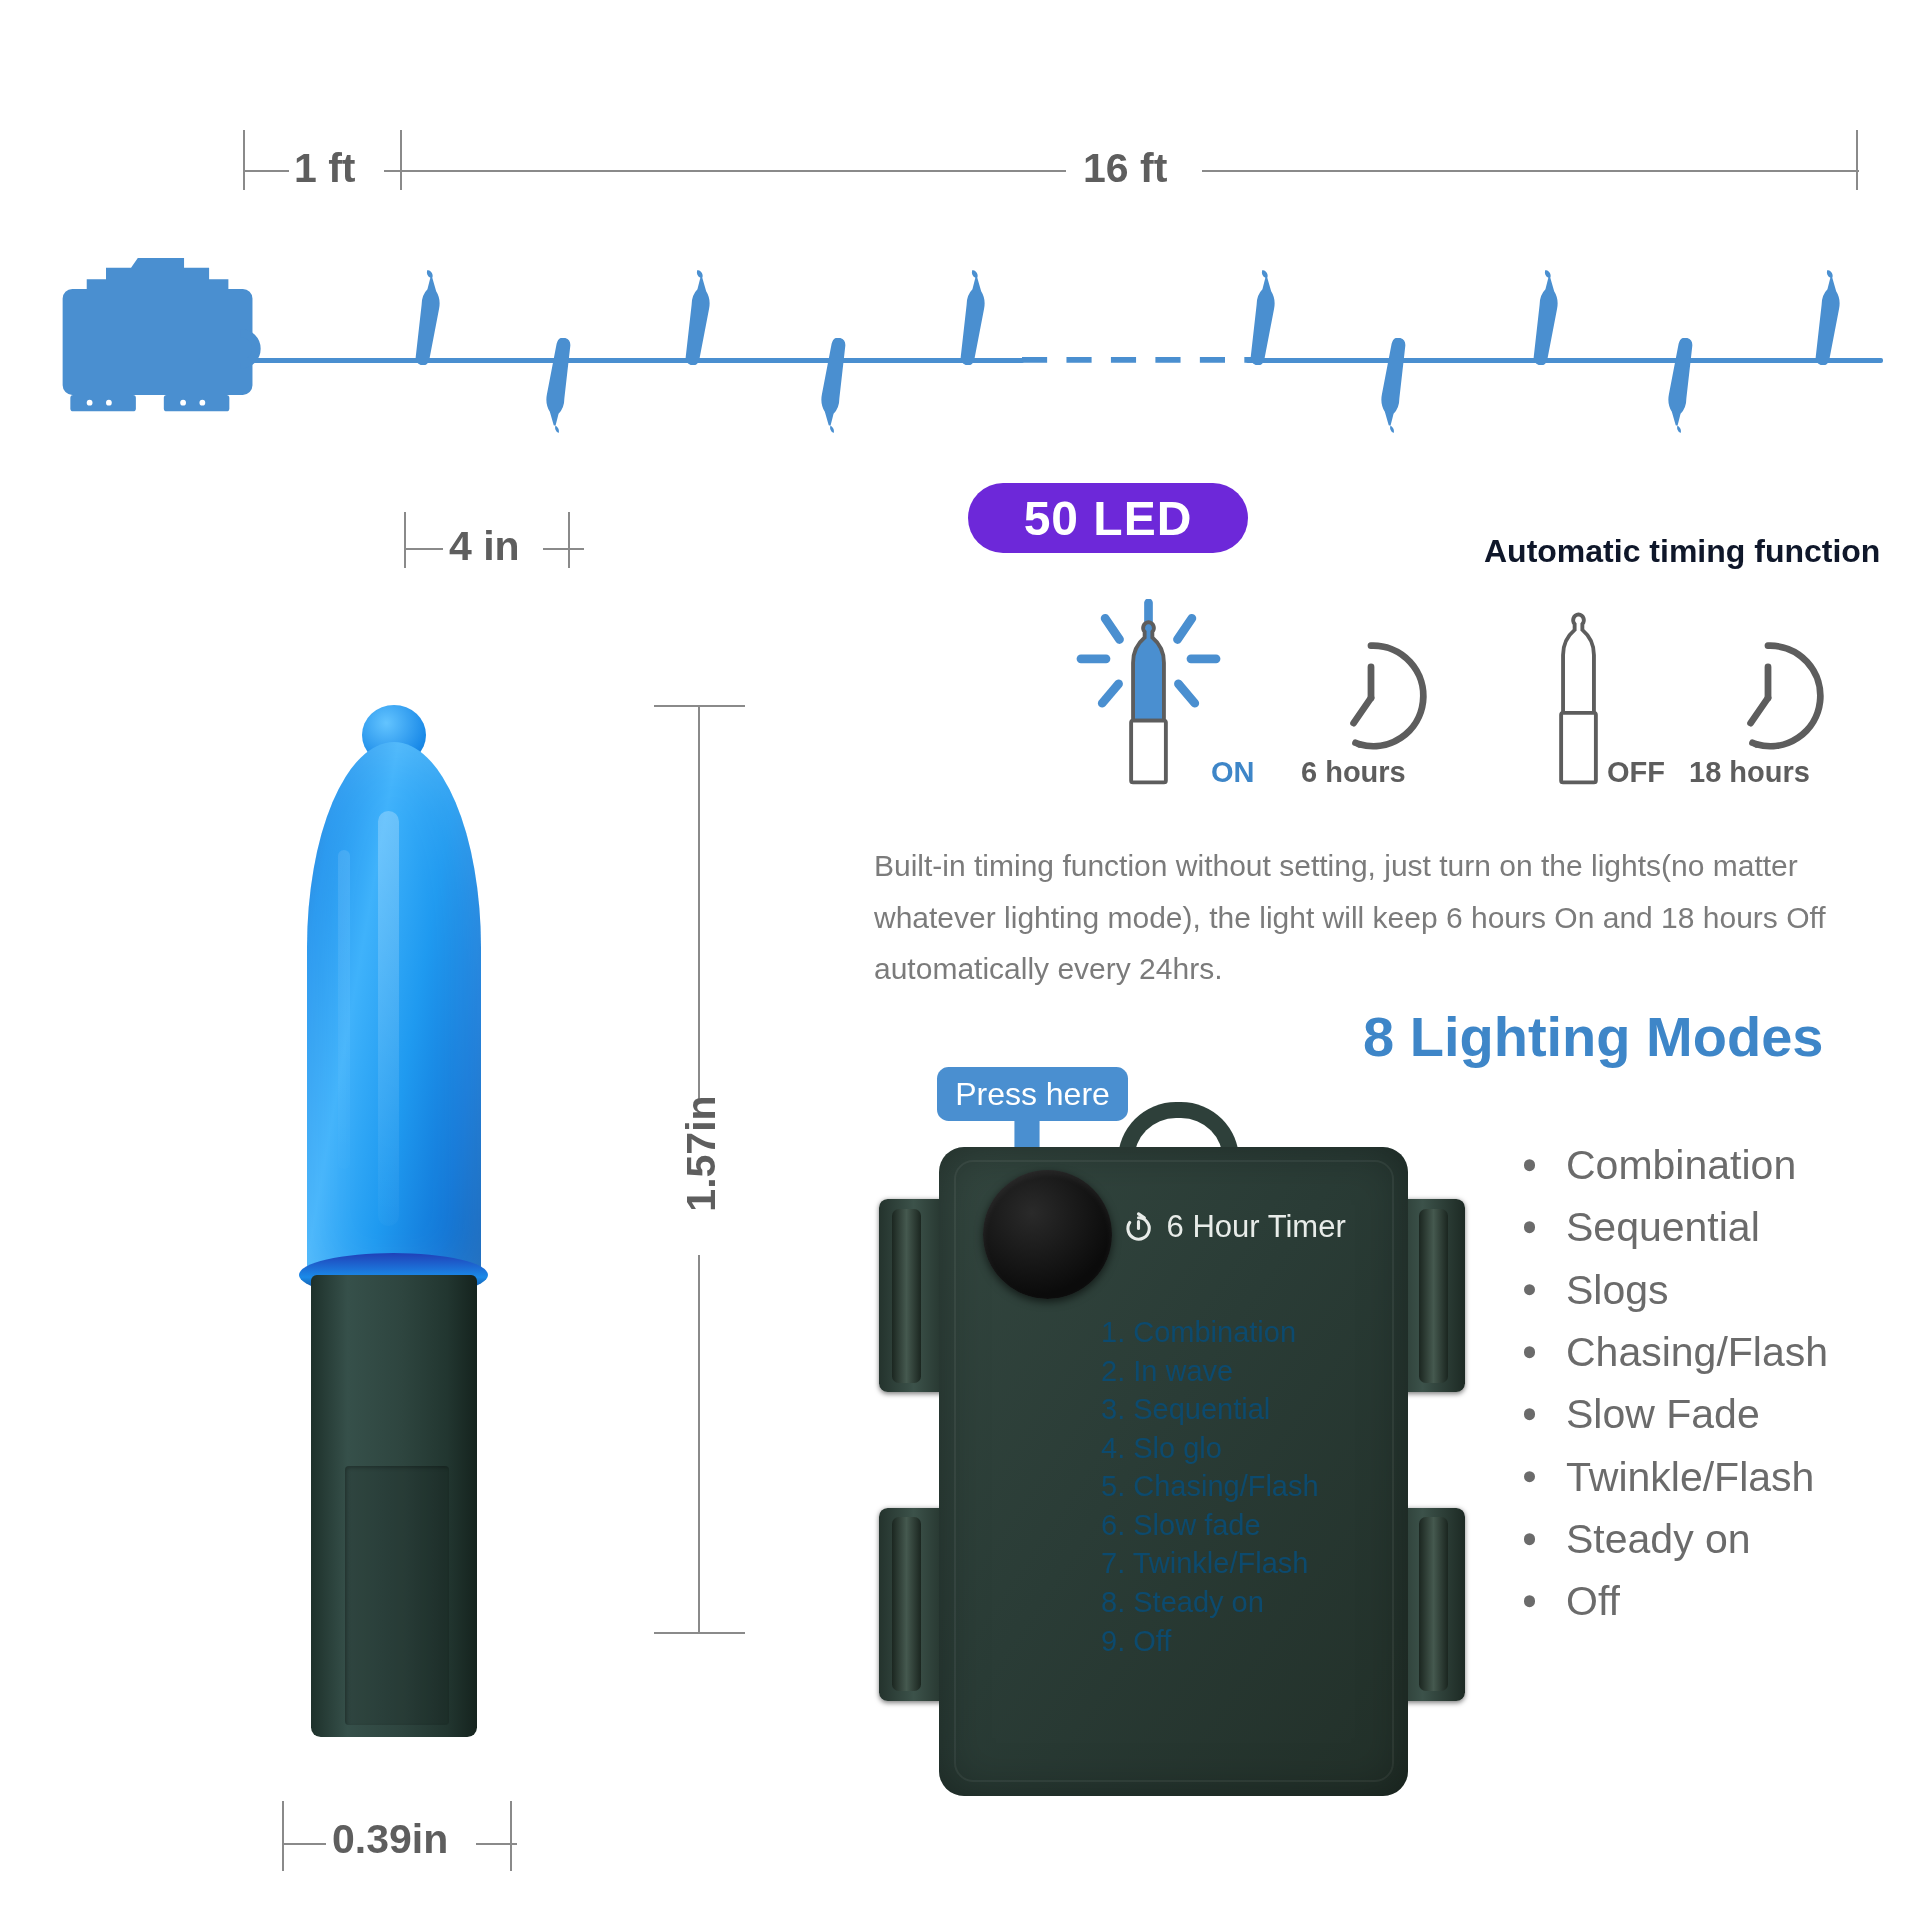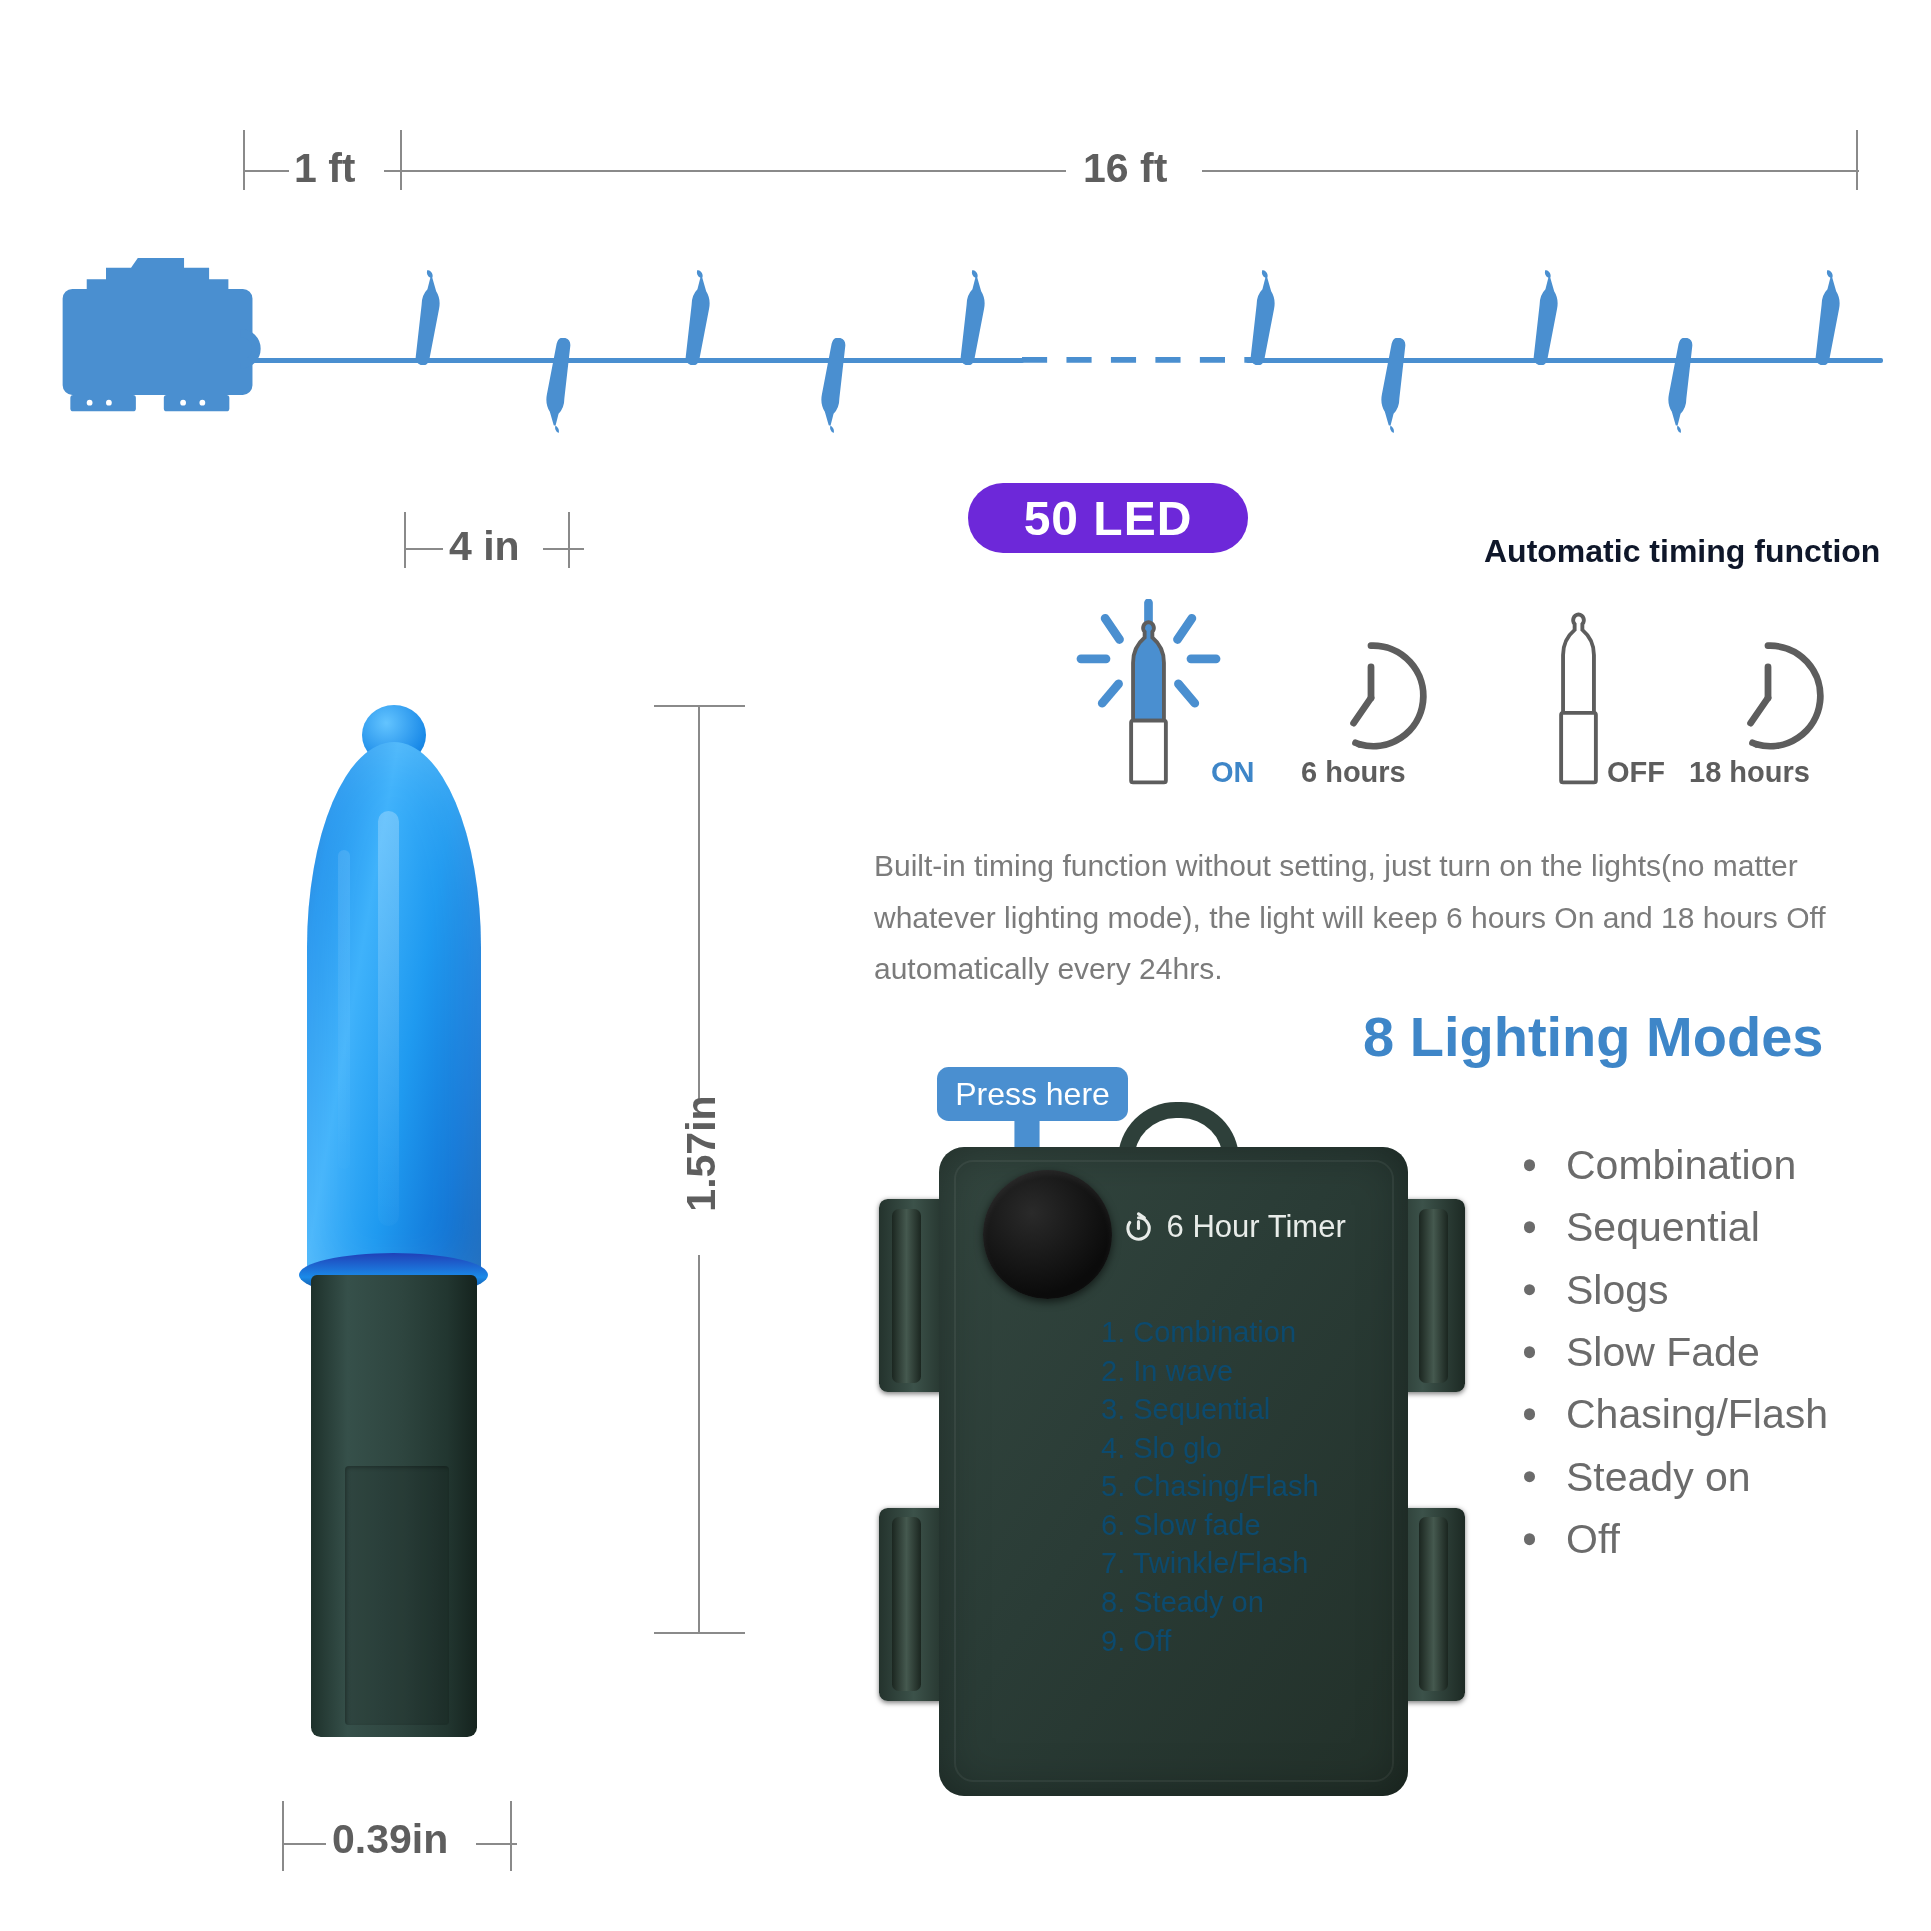--- a/index.html
+++ b/index.html
@@ -198,22 +198,23 @@
 </div>
 
 <div class="para" style="left:874px;top:840px;">Built-in timing function without setting, just turn on the lights(no matter whatever lighting mode), the light will keep 6 hours On and 18 hours Off automatically every 24hrs.</div>
 
 <div class="h-modes nosel" style="left:1363px;top:1004px;">8 Lighting Modes</div>
 
 <ul class="modes" style="left:1516px;top:1134px;">
   <li>Combination</li>
   <li>Sequential</li>
   <li>Slogs</li>
+  <li>Chasing/Flash</li>
   <li>Slow Fade</li>
-  <li>Chasing/Flash</li>
+  <li>Twinkle/Flash</li>
   <li>Steady on</li>
   <li>Off</li>
 </ul>
 
 <div class="abs" style="left:270px;top:705px;width:270px;height:1052px;">
   <div class="bulbTip" style="left:92px;top:0px;width:64px;height:60px;"></div>
   <div class="bulbGlass" style="left:37px;top:37px;width:174px;height:541px;"></div>
   <div class="bulbHilite" style="left:108px;top:106px;width:21px;height:415px;opacity:.45;"></div>
   <div class="bulbHilite" style="left:68px;top:145px;width:11.6px;height:319px;opacity:.2;"></div>
   <div class="bulbRing" style="left:29px;top:548px;width:189px;height:44px;"></div>

